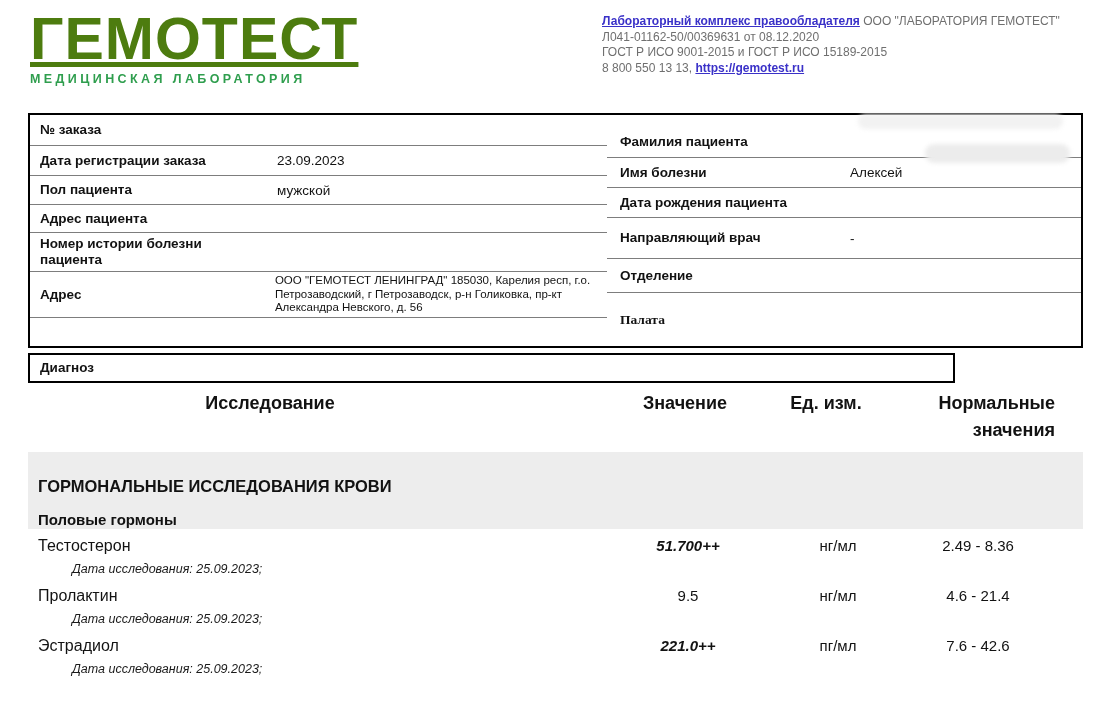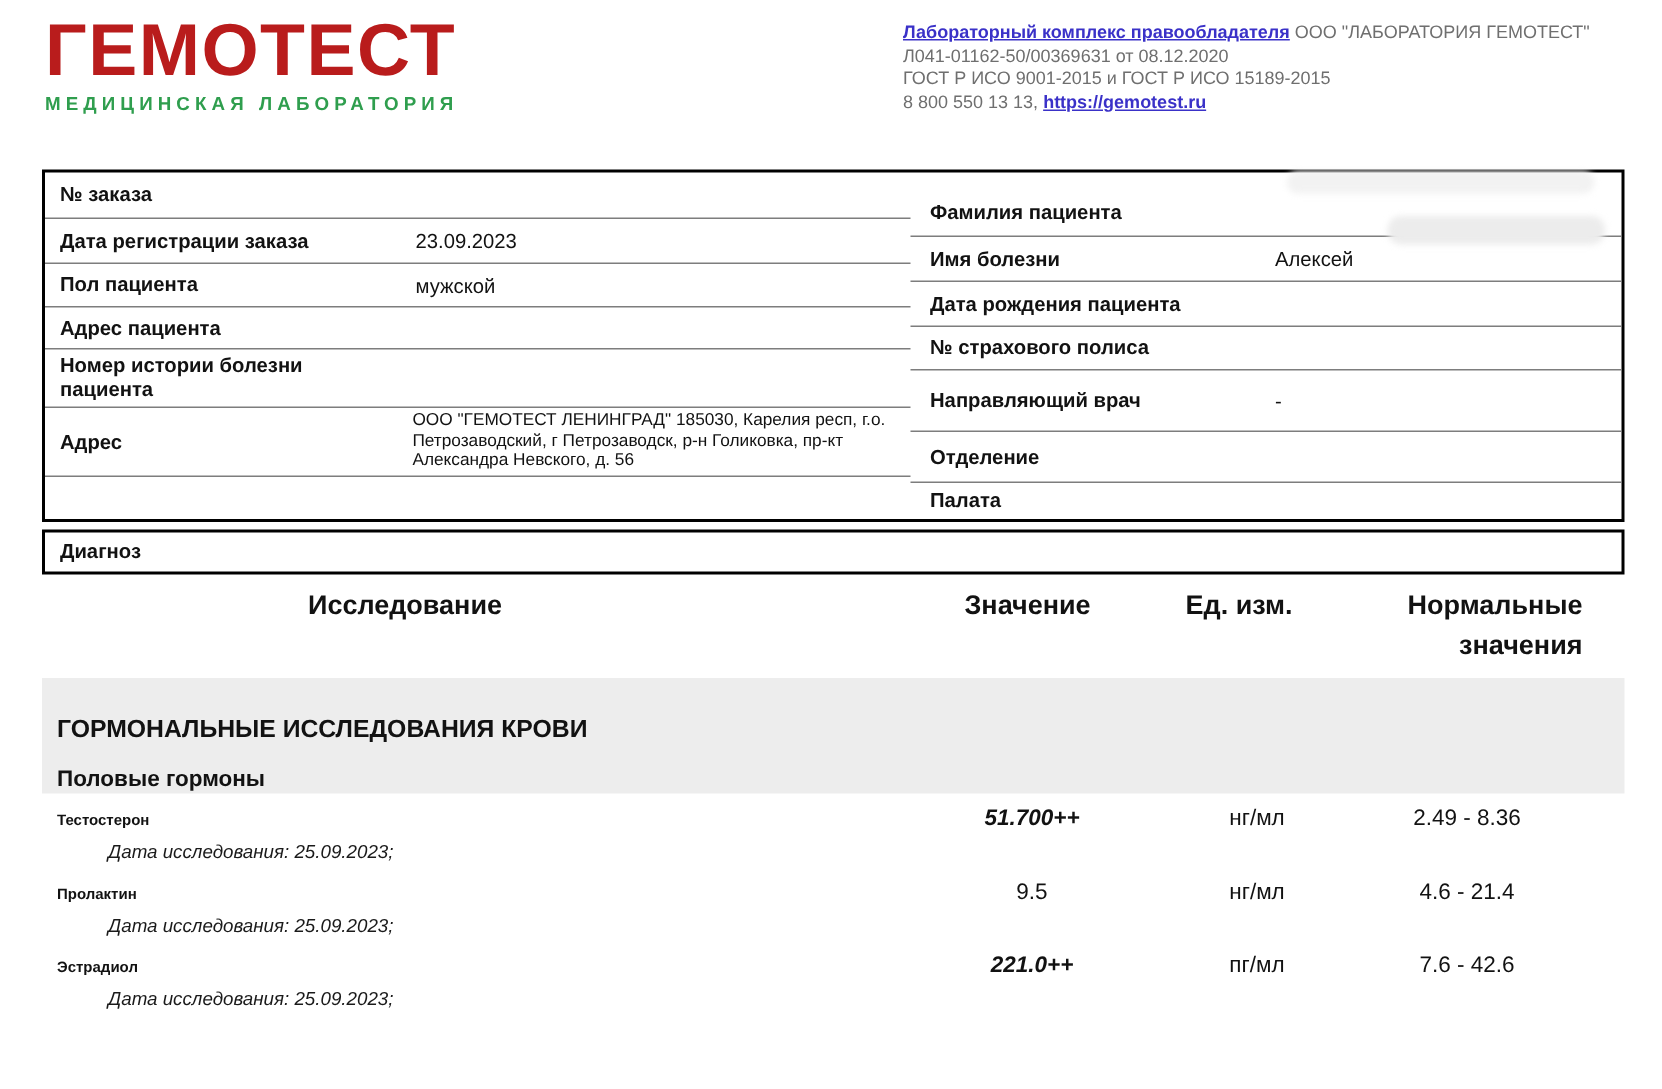--- a/index.html
+++ b/index.html
@@ -1,63 +1,63 @@
 <!DOCTYPE html>
 <html><head>
 <meta charset="utf-8">
 <style>
   * { margin:0; padding:0; box-sizing:border-box; }
   body { background:#ffffff; font-family:"Liberation Sans", sans-serif; color:#121212; }
   .page { position:relative; width:1108px; height:726px; background:#ffffff; overflow:hidden; }
 
   
   .logo-block { position:absolute; left:30px; top:10px; }
-  .logo-title { color:#b91c1c; font-weight:bold; font-size:49px; line-height:1; letter-spacing:1px; }
+  .logo-title { color:#4d7c0f; font-weight:bold; font-size:59px; line-height:1; letter-spacing:1px;text-decoration:underline; }
   .logo-sub   { color:#2f9e4e; font-weight:bold; font-size:12.5px; letter-spacing:3.4px; margin-top:3px; }
 
   .lab-info { position:absolute; left:602px; top:14px; width:495px; font-size:12px; line-height:15.5px; color:#6f6f6f; }
   .lab-info .lnk { color:#3a31c8; text-decoration:underline; font-weight:bold; cursor:pointer; }
 
   
   .order-table { position:absolute; left:28px; top:113px; width:1055px; height:235px; border:2px solid #000; display:flex; background:#fff; }
   .ot-half { display:flex; flex-direction:column; }
   .ot-left  { width:577px; }
   .ot-right { flex:1;margin-top:12px; }
   .ot-row { display:flex; align-items:center; border-bottom:1px solid #7d7d7d; }
-  .ot-row.fill { flex:1; border-bottom:none; }
+  .ot-row.fill { flex:1; border-bottom:none;font-family:Liberation Serif, serif; }
   .ot-label { font-weight:bold; font-size:13.5px; line-height:16px; padding-left:10px; width:247px; }
   .ot-right .ot-label { padding-left:13px; width:243px; }
   .ot-value { font-size:13.5px; }
   .ot-value.small { font-size:11.5px; line-height:13.5px; width:335px; }
 
   .smudge { position:absolute; border-radius:9px; filter:blur(2px); }
   .smudge-1 { left:858px; top:114px; width:205px; height:15px; background:#f2f2f2; }
   .smudge-2 { left:925px; top:144px; width:145px; height:19px; background:#ececec; }
 
   
-  .diagnosis-box { position:absolute; left:28px; top:353px; width:1055px; height:30px; border:2px solid #000; display:flex; align-items:center; }
+  .diagnosis-box { position:absolute; left:28px; top:353px; width:927px; height:30px; border:2px solid #000; display:flex; align-items:center; }
   .diagnosis-box .ot-label { width:auto; }
 
   
   .col-head { position:absolute; top:390px; font-weight:bold; font-size:18px; line-height:27px; }
   .ch-name  { left:150px; width:240px; text-align:center; }
   .ch-value { left:600px; width:170px; text-align:center; }
   .ch-unit  { left:766px; width:120px; text-align:center; }
   .ch-range { left:918px; width:137px; text-align:right; }
 
   
   .section-band { position:absolute; left:28px; top:452px; width:1055px; height:77px; background:#ededed; }
   .section-title { padding:25px 0 0 10px; font-weight:bold; font-size:16.5px; }
   .section-sub   { padding:15px 0 0 10px; font-weight:bold; font-size:15px; }
 
   
   .results { position:absolute; left:28px; top:532px; width:1055px; padding-top:5px; }
   .result-block { margin-bottom:11px; }
   .result-grid { display:grid; grid-template-columns:545px 230px 70px auto; align-items:baseline; }
-  .r-name  { font-weight:bold; font-size:10px; padding-left:10px; }
+  .r-name  { font-weight:normal; font-size:16px; padding-left:10px; }
   .r-value { text-align:center; font-size:15px; }
   .r-value.flagged { font-weight:bold; font-style:italic; }
   .r-unit  { text-align:center; font-size:15px; }
   .r-range { text-align:center; font-size:15px; }
   .r-date  { font-style:italic; font-size:12.5px; margin-top:7px; padding-left:44px; color:#1a1a1a; }
 </style>
 </head>
 <body>
 
 <div class="page">
@@ -106,24 +106,20 @@
       <div class="ot-row" style="height:31px">
         <div class="ot-label">Фамилия пациента</div>
         <div class="ot-value"></div>
       </div>
       <div class="ot-row" style="height:30px">
         <div class="ot-label">Имя болезни</div>
         <div class="ot-value">Алексей</div>
       </div>
       <div class="ot-row" style="height:30px">
         <div class="ot-label">Дата рождения пациента</div>
-        <div class="ot-value"></div>
-      </div>
-      <div class="ot-row" style="height:29px">
-        <div class="ot-label">№ страхового полиса</div>
         <div class="ot-value"></div>
       </div>
       <div class="ot-row" style="height:41px">
         <div class="ot-label">Направляющий врач</div>
         <div class="ot-value">-</div>
       </div>
       <div class="ot-row" style="height:34px">
         <div class="ot-label">Отделение</div>
         <div class="ot-value"></div>
       </div>

